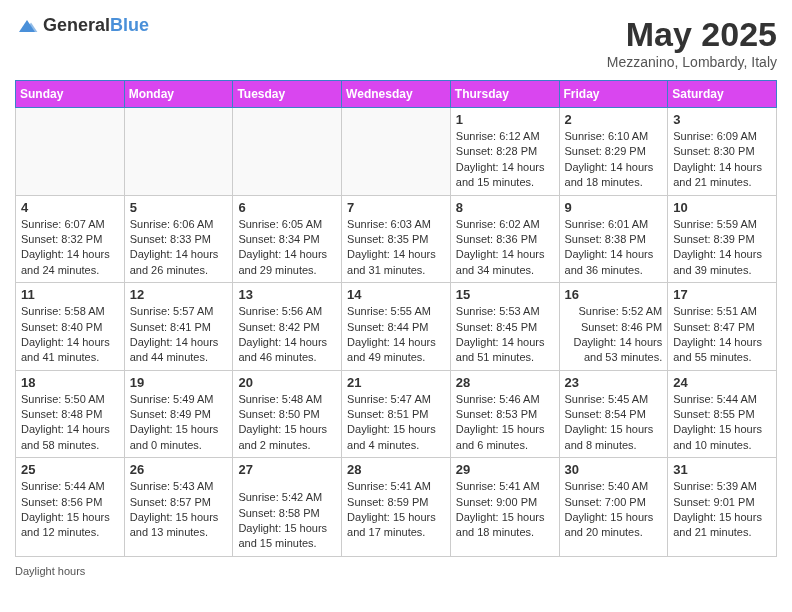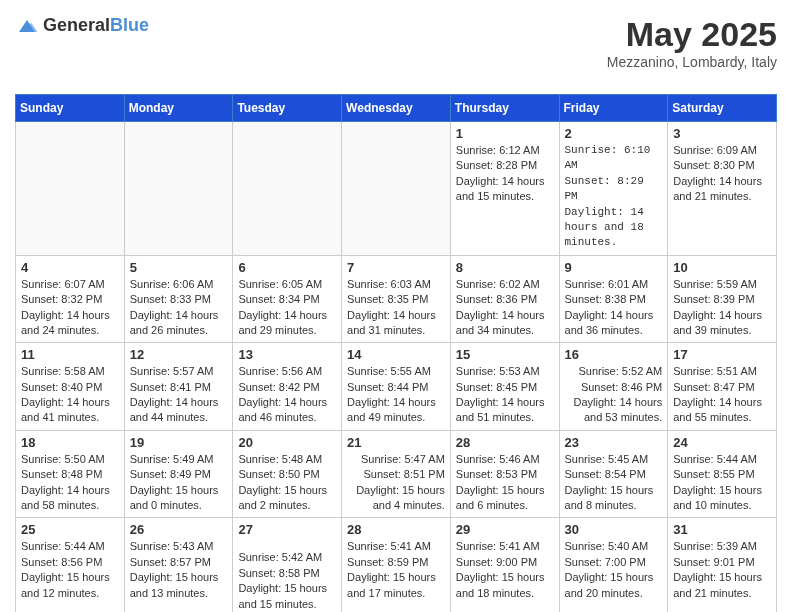--- a/index.html
+++ b/index.html
@@ -7,21 +7,21 @@
       font-family: Arial, sans-serif;
       background: #fff;
       width: 792px;
       min-height: 612px;
       padding: 15px;
     }
     .header {
       display: flex;
       justify-content: space-between;
       align-items: flex-start;
-      margin-bottom: 24px;
+      margin-bottom: 10px;
     }
     .logo {
       display: flex;
       align-items: center;
       gap: 4px;
     }
     .logo-text-general {
       font-size: 18px;
       font-weight: bold;
       color: #333;
@@ -46,21 +46,21 @@
     .location {
       font-size: 14px;
       color: #555;
     }
     table {
       width: 100%;
       border-collapse: collapse;
       table-layout: fixed;
     }
     th {
-      background-color: #1d4ed8;
+      background-color: #d946ef;
       color: #fff;
       font-size: 12px;
       font-weight: bold;
       padding: 6px 4px;
       text-align: left;
       border: 1px solid #3a80c9;
     }
     td {
       border: 1px solid #ccc;
       vertical-align: top;
@@ -128,21 +128,21 @@
         <td class="empty"></td>
         <td class="empty"></td>
         <td>
           <div class="day-number">1</div>
           <div class="day-info" style="white-space: pre-line;">Sunrise: 6:12 AM
 Sunset: 8:28 PM
 Daylight: 14 hours and 15 minutes.</div>
         </td>
         <td>
           <div class="day-number">2</div>
-          <div class="day-info" style="white-space: pre-line; font-family: Liberation Mono, monospace;">Sunrise: 6:10 AM
+          <div class="day-info" style="white-space: pre-line;">Sunrise: 6:10 AM
 Sunset: 8:29 PM
 Daylight: 14 hours and 18 minutes.</div>
         </td>
         <td>
           <div class="day-number">3</div>
           <div class="day-info" style="white-space: pre-line;">Sunrise: 6:09 AM
 Sunset: 8:30 PM
 Daylight: 14 hours and 21 minutes.</div>
         </td>
       </tr>
@@ -248,21 +248,21 @@
 Daylight: 15 hours and 0 minutes.</div>
         </td>
         <td>
           <div class="day-number">20</div>
           <div class="day-info" style="white-space: pre-line;">Sunrise: 5:48 AM
 Sunset: 8:50 PM
 Daylight: 15 hours and 2 minutes.</div>
         </td>
         <td>
           <div class="day-number">21</div>
-          <div class="day-info" style="white-space: pre-line; text-align: right;">Sunrise: 5:47 AM
+          <div class="day-info" style="white-space: pre-line;">Sunrise: 5:47 AM
 Sunset: 8:51 PM
 Daylight: 15 hours and 4 minutes.</div>
         </td>
         <td>
           <div class="day-number">28</div>
           <div class="day-info" style="white-space: pre-line;">Sunrise: 5:46 AM
 Sunset: 8:53 PM
 Daylight: 15 hours and 6 minutes.</div>
         </td>
         <td>

